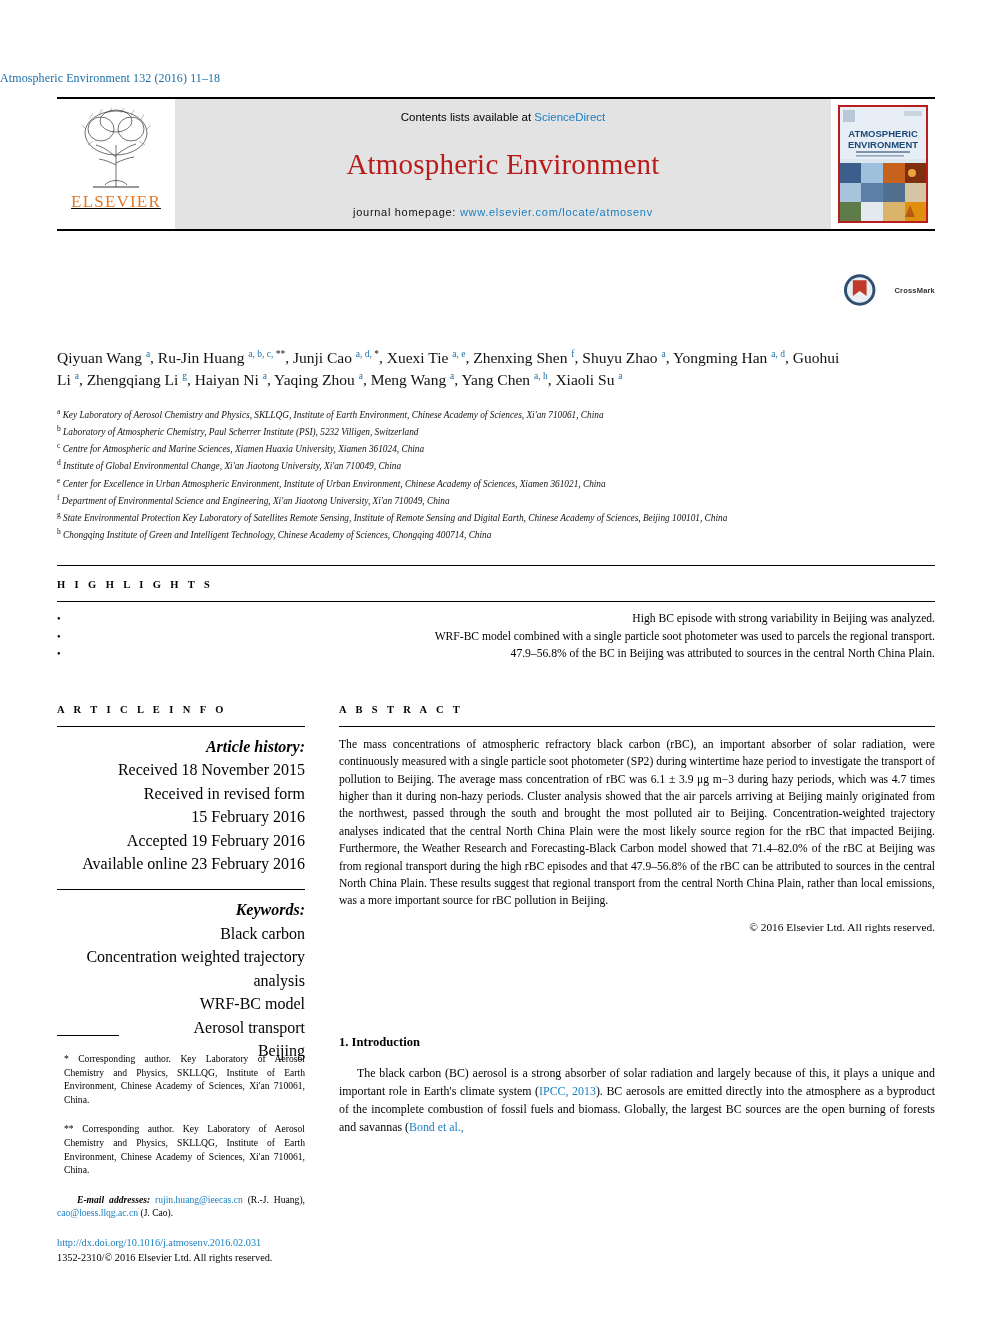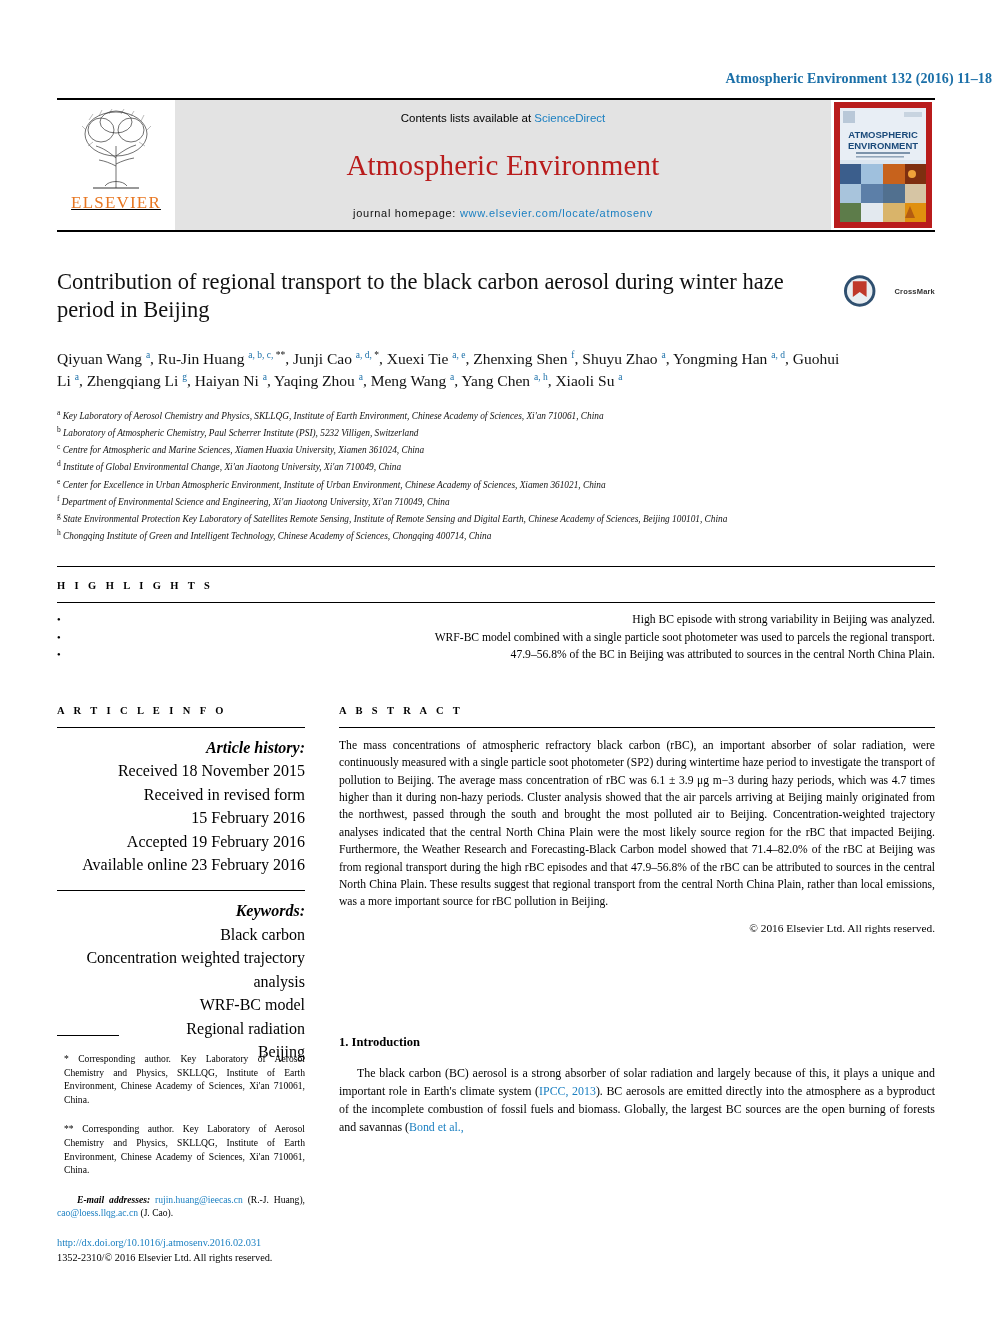--- a/index.html
+++ b/index.html
@@ -17,24 +17,24 @@
   }
   .page {
     position: relative;
     width: 992px;
     height: 1323px;
     padding: 0;
   }
 
   
   .journal-ref {
-    text-align: right;
+    text-align: left;
     color: #1a6fa8;
-    font-size: 14px;
-    font-weight: bold;
+    font-size: 12px;
+    font-weight: normal;
     letter-spacing: .1px;
     padding-top: 71px;
   }
 
   
   .masthead {
     margin: 11px 57px 0 57px;
     border-top: 2.5px solid #000;
     border-bottom: 2.5px solid #000;
     height: 130px;
@@ -93,21 +93,21 @@
   .cover-box {
     width: 104px;
     flex: 0 0 104px;
     display: flex;
     align-items: center;
     justify-content: center;
   }
   .cover-thumb {
     width: 86px;
     height: 114px;
-    border: 6px solid #b91c1c;
+    border: 2px solid #b91c1c;
     position: relative;
     overflow: hidden;
     background: #cfd9e4;
   }
 
   
   .title-wrap {
     margin: 36px 57px 0 57px;
     position: relative;
     min-height: 66px;
@@ -345,21 +345,20 @@
             <rect x="65" y="95" width="21" height="19" fill="#e0900f"></rect>
             <circle cx="72" cy="66" r="4" fill="#f0a23a"></circle>
             <path d="M65 110 L70 98 L75 110 Z" fill="#b35c12"></path>
           </g>
         </svg>
       </div>
     </div>
   </div>
 
   <div class="title-wrap">
-    <h1 class="article-title">Contribution of regional transport to the black carbon aerosol during winter haze period in Beijing</h1>
     <div class="crossmark">
       <svg width="34" height="34" viewBox="0 0 34 34">
         <circle cx="17" cy="17" r="16" fill="#2f4f6f"></circle>
         <circle cx="17" cy="17" r="13" fill="#e9eef2"></circle>
         <path d="M10 7 h14 v16 l-7 -5 -7 5 Z" fill="#c0392b"></path>
         <path d="M10 25 c3 -4 11 -4 14 0 v3 h-14 Z" fill="#e9eef2"></path>
       </svg>
       <span class="crossmark-label">CrossMark</span>
     </div>
   </div>
@@ -402,21 +401,21 @@
             <div>Available online 23 February 2016</div>
           </div>
       </div>
       <div class="kw-rule"></div>
       <div class="info-body kw-block">
         <div class="it">Keywords:</div>
         <div>
             <div>Black carbon</div>
             <div>Concentration weighted trajectory analysis</div>
             <div>WRF-BC model</div>
-            <div>Regional radiation</div>
+            <div>Aerosol transport</div>
             <div>Beijing</div>
           </div>
       </div>
     </div>
 
     <div class="col-abs">
       <div class="sec-head">A B S T R A C T</div>
       <div class="col-rule"></div>
       <div class="abstract-body">The mass concentrations of atmospheric refractory black carbon (rBC), an important absorber of solar radiation, were continuously measured with a single particle soot photometer (SP2) during wintertime haze period to investigate the transport of pollution to Beijing. The average mass concentration of rBC was 6.1 ± 3.9 μg m−3 during hazy periods, which was 4.7 times higher than it during non-hazy periods. Cluster analysis showed that the air parcels arriving at Beijing mainly originated from the northwest, passed through the south and brought the most polluted air to Beijing. Concentration-weighted trajectory analyses indicated that the central North China Plain were the most likely source region for the rBC that impacted Beijing. Furthermore, the Weather Research and Forecasting-Black Carbon model showed that 71.4–82.0% of the rBC at Beijing was from regional transport during the high rBC episodes and that 47.9–56.8% of the rBC can be attributed to sources in the central North China Plain. These results suggest that regional transport from the central North China Plain, rather than local emissions, was a more important source for rBC pollution in Beijing.</div>
       <div class="copyright">© 2016 Elsevier Ltd. All rights reserved.</div>

